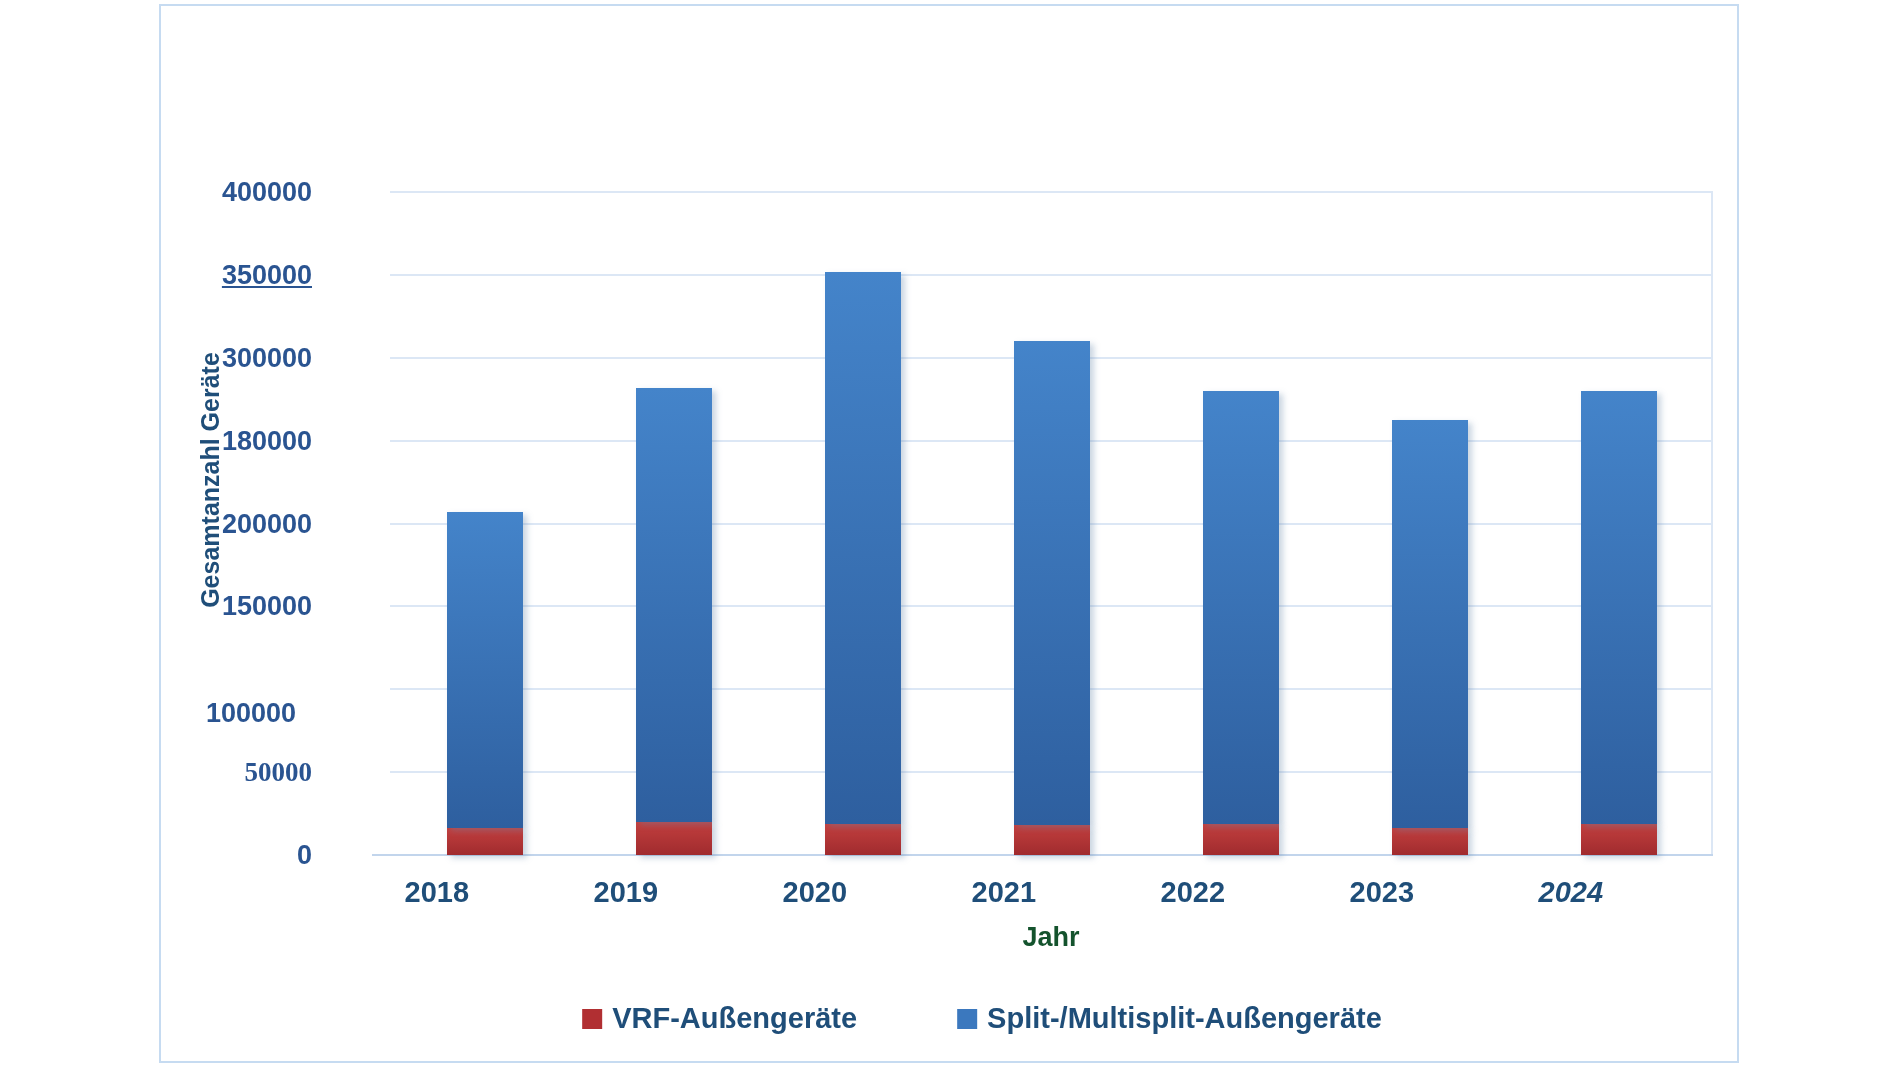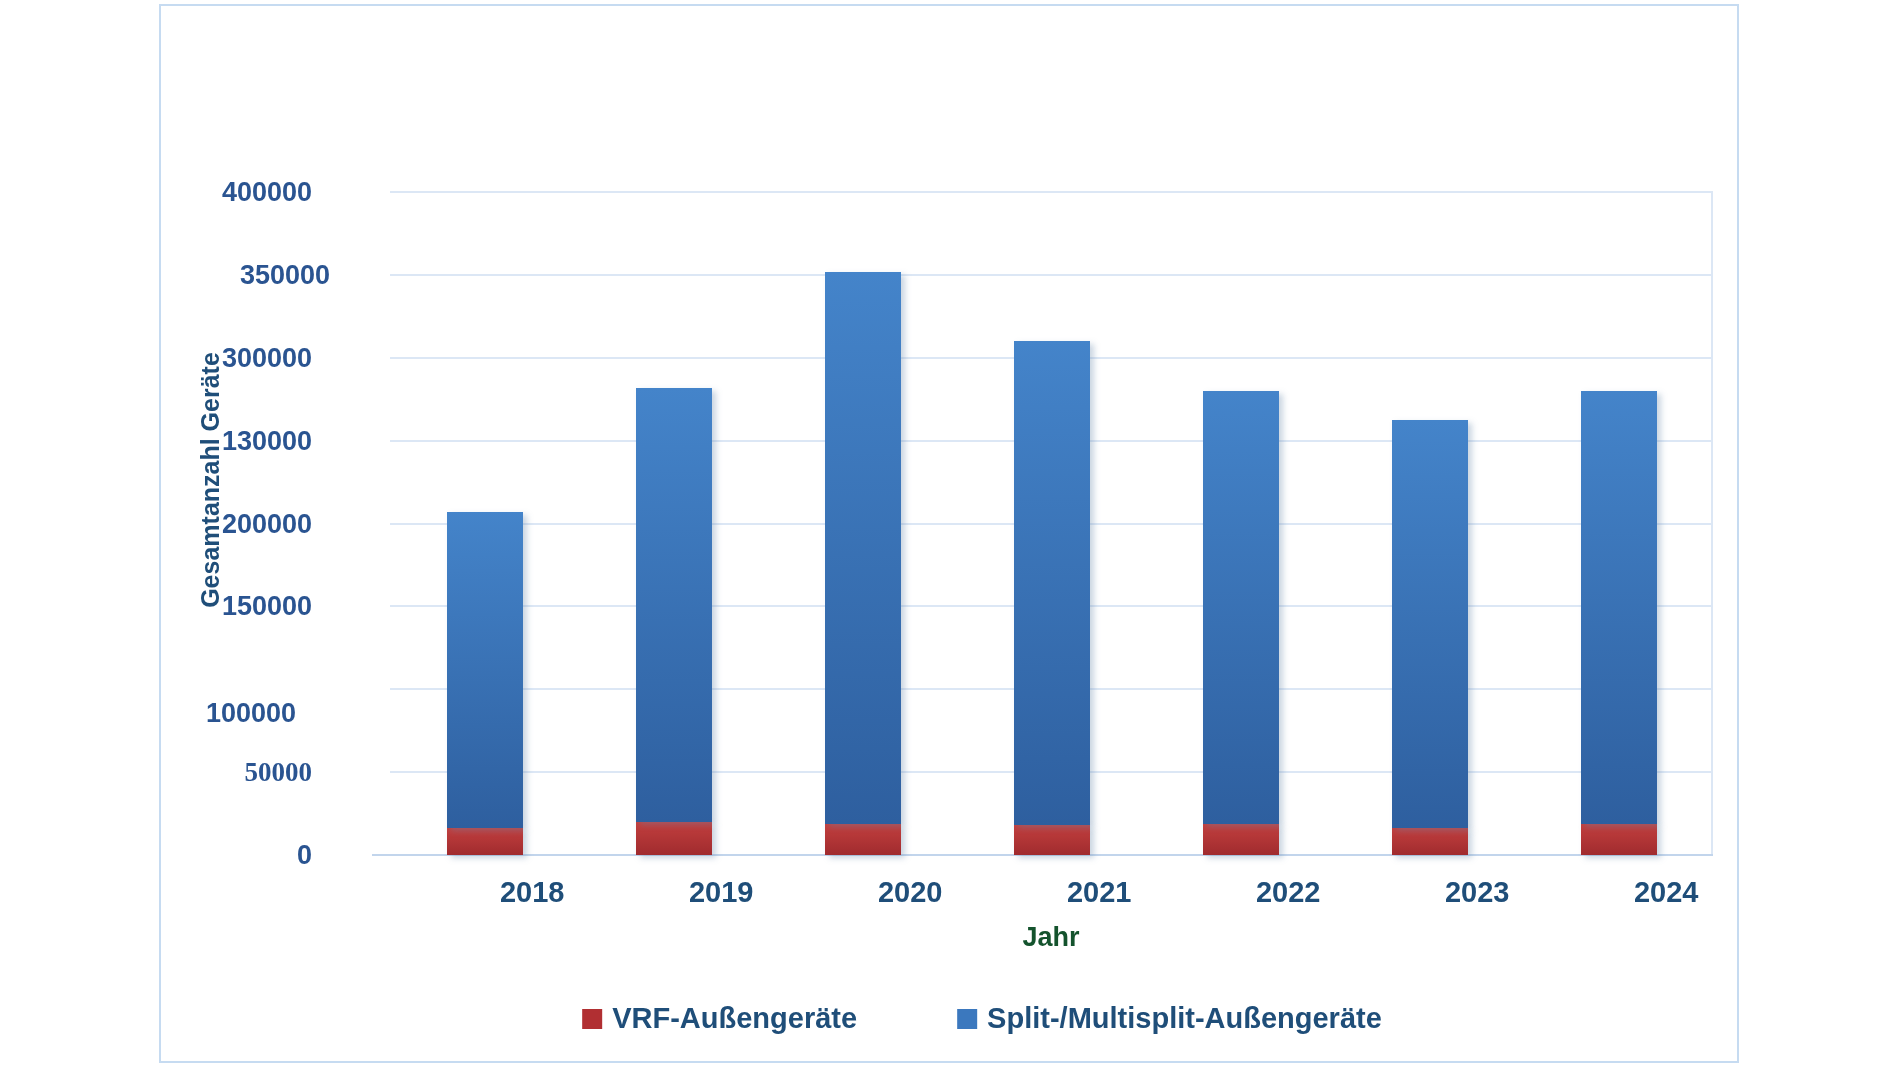--- a/index.html
+++ b/index.html
@@ -15,21 +15,21 @@
   .plot{position:absolute;left:390px;top:192px;width:1323px;height:663px;}
   .gridline{position:absolute;left:0;width:100%;height:2px;background:#dce7f5;}
   .gridline.zero{background:#c2d5ec;left:-18px;width:calc(100% + 18px);}
   .plot-right-border{position:absolute;top:0;right:0;width:2px;height:100%;background:#dce7f5;}
   .ytick{position:absolute;width:170px;text-align:right;font-size:27px;font-weight:bold;
          color:#2a5491;height:34px;line-height:34px;}
   .bar{position:absolute;bottom:0;width:76px;}
   .seg{position:absolute;left:0;width:100%;box-shadow:4px 3px 6px rgba(104,134,168,0.35);}
   .seg.vrf{background:linear-gradient(to bottom,#c23f3e 0%,#a02b2e 100%);}
   .seg.split{background:linear-gradient(to bottom,#4484ca 0%,#2e5f9f 100%);}
-  .xtick{position:absolute;top:876px;width:160px;margin-left:-80px;text-align:right;
+  .xtick{position:absolute;top:876px;width:160px;margin-left:-80px;text-align:left;
          font-size:29px;font-weight:bold;color:#1f4e79;}
   .x-axis-title{position:absolute;top:922px;left:1051px;transform:translateX(-50%);
          font-size:27px;font-weight:bold;color:#14532d;}
   .legend{position:absolute;top:1002px;left:982px;transform:translateX(-50%);
          display:flex;align-items:flex-end;gap:100px;}
   .legend-item{display:flex;align-items:center;gap:10px;}
   .legend-swatch{width:20px;height:20px;display:inline-block;}
   .legend-label{font-size:29px;font-weight:bold;color:#1f4e79;white-space:nowrap;}
 </style>
 </head>
@@ -96,24 +96,24 @@
       <div class="legend-item">
         <div class="legend-swatch" style="background: rgb(59, 120, 190);"></div>
         <div class="legend-label">Split-/Multisplit-Außengeräte</div>
       </div>
     </div>
 <div class="ytick" style="left: 142px; top: 838px;">0</div>
     <div class="ytick" style="left: 142px; top: 755.125px; font-family: Liberation Serif, serif;">50000</div>
     <div class="ytick" style="left: 126px; top: 672.25px; margin-top: 24px;">100000</div>
     <div class="ytick" style="left: 142px; top: 589.375px;">150000</div>
     <div class="ytick" style="left: 142px; top: 506.5px;">200000</div>
-    <div class="ytick" style="left: 142px; top: 423.625px;">130000</div>
+    <div class="ytick" style="left: 142px; top: 423.625px;">180000</div>
     <div class="ytick" style="left: 142px; top: 340.75px;">300000</div>
-    <div class="ytick" style="left: 160px; top: 257.875px;">350000</div>
+    <div class="ytick" style="left: 142px; top: 257.875px; text-decoration: underline;">350000</div>
     <div class="ytick" style="left: 142px; top: 175px;">400000</div>
     <div class="xtick" style="left: 484.5px;">2018</div>
     <div class="xtick" style="left: 673.5px;">2019</div>
     <div class="xtick" style="left: 862.5px;">2020</div>
     <div class="xtick" style="left: 1051.5px;">2021</div>
     <div class="xtick" style="left: 1240.5px;">2022</div>
     <div class="xtick" style="left: 1429.5px;">2023</div>
-    <div class="xtick" style="left: 1618.5px;">2024</div>
+    <div class="xtick" style="left: 1618.5px; font-style: italic;">2024</div>
   </div>
 
 </body></html>

